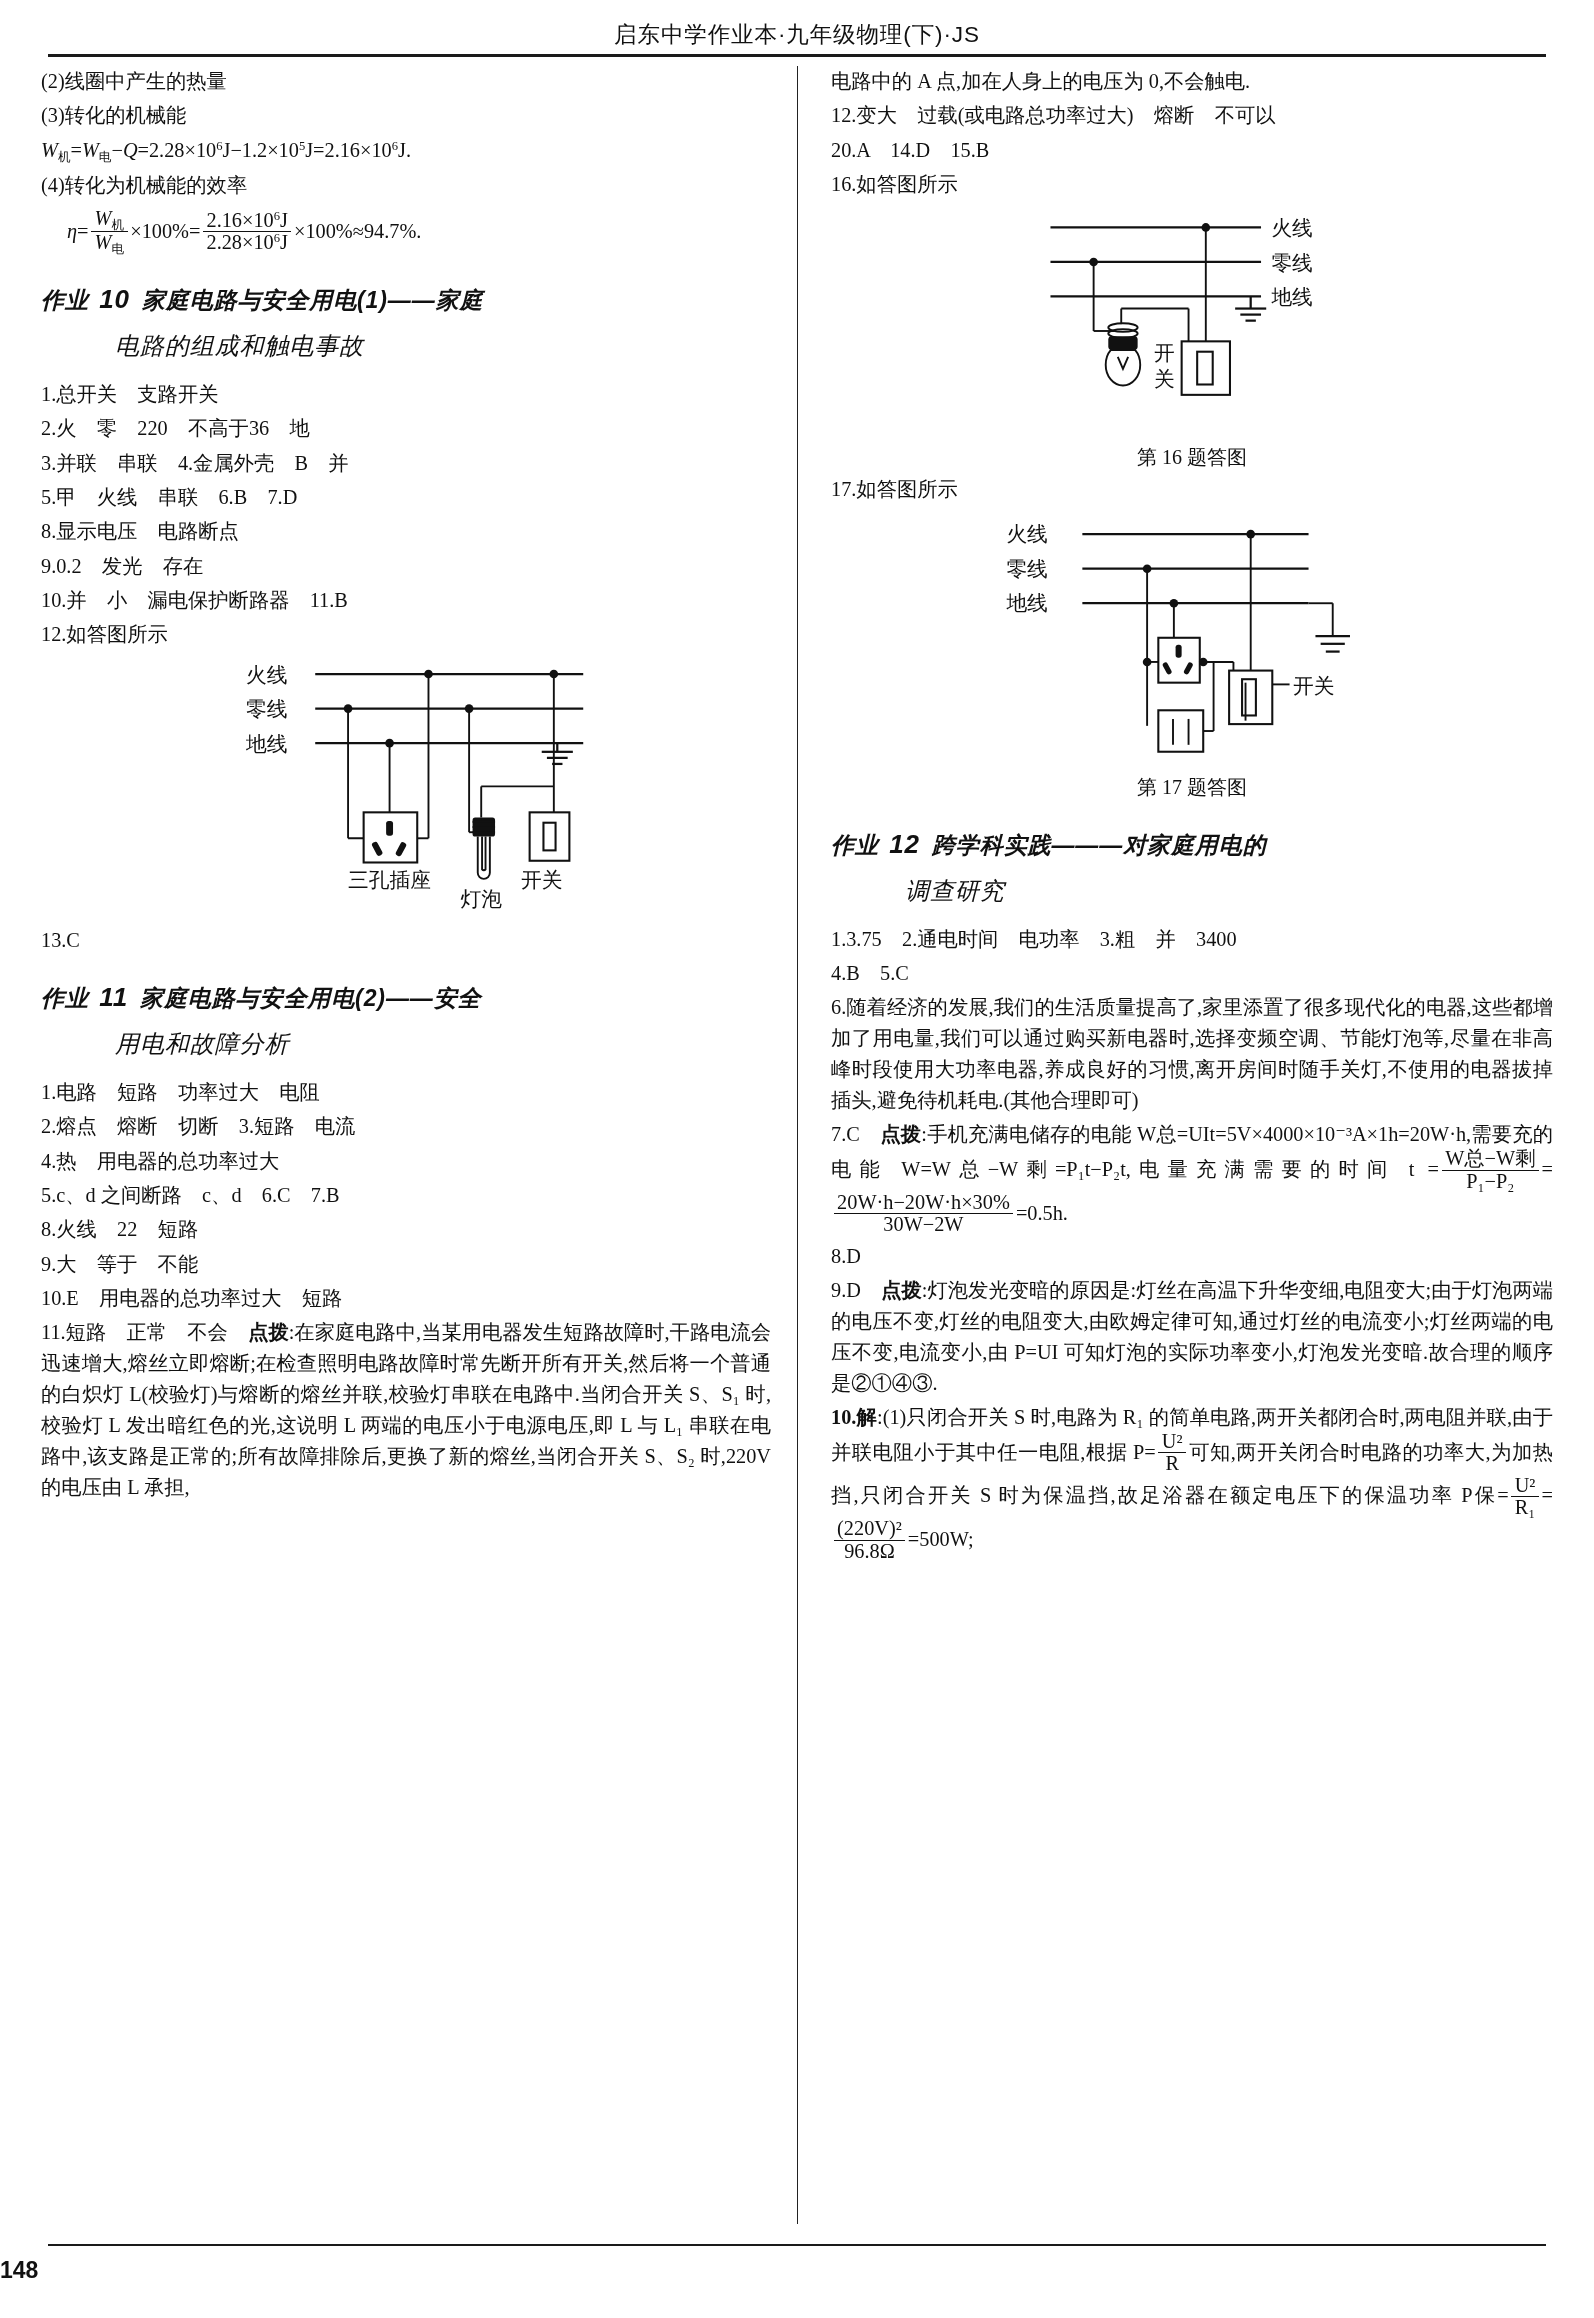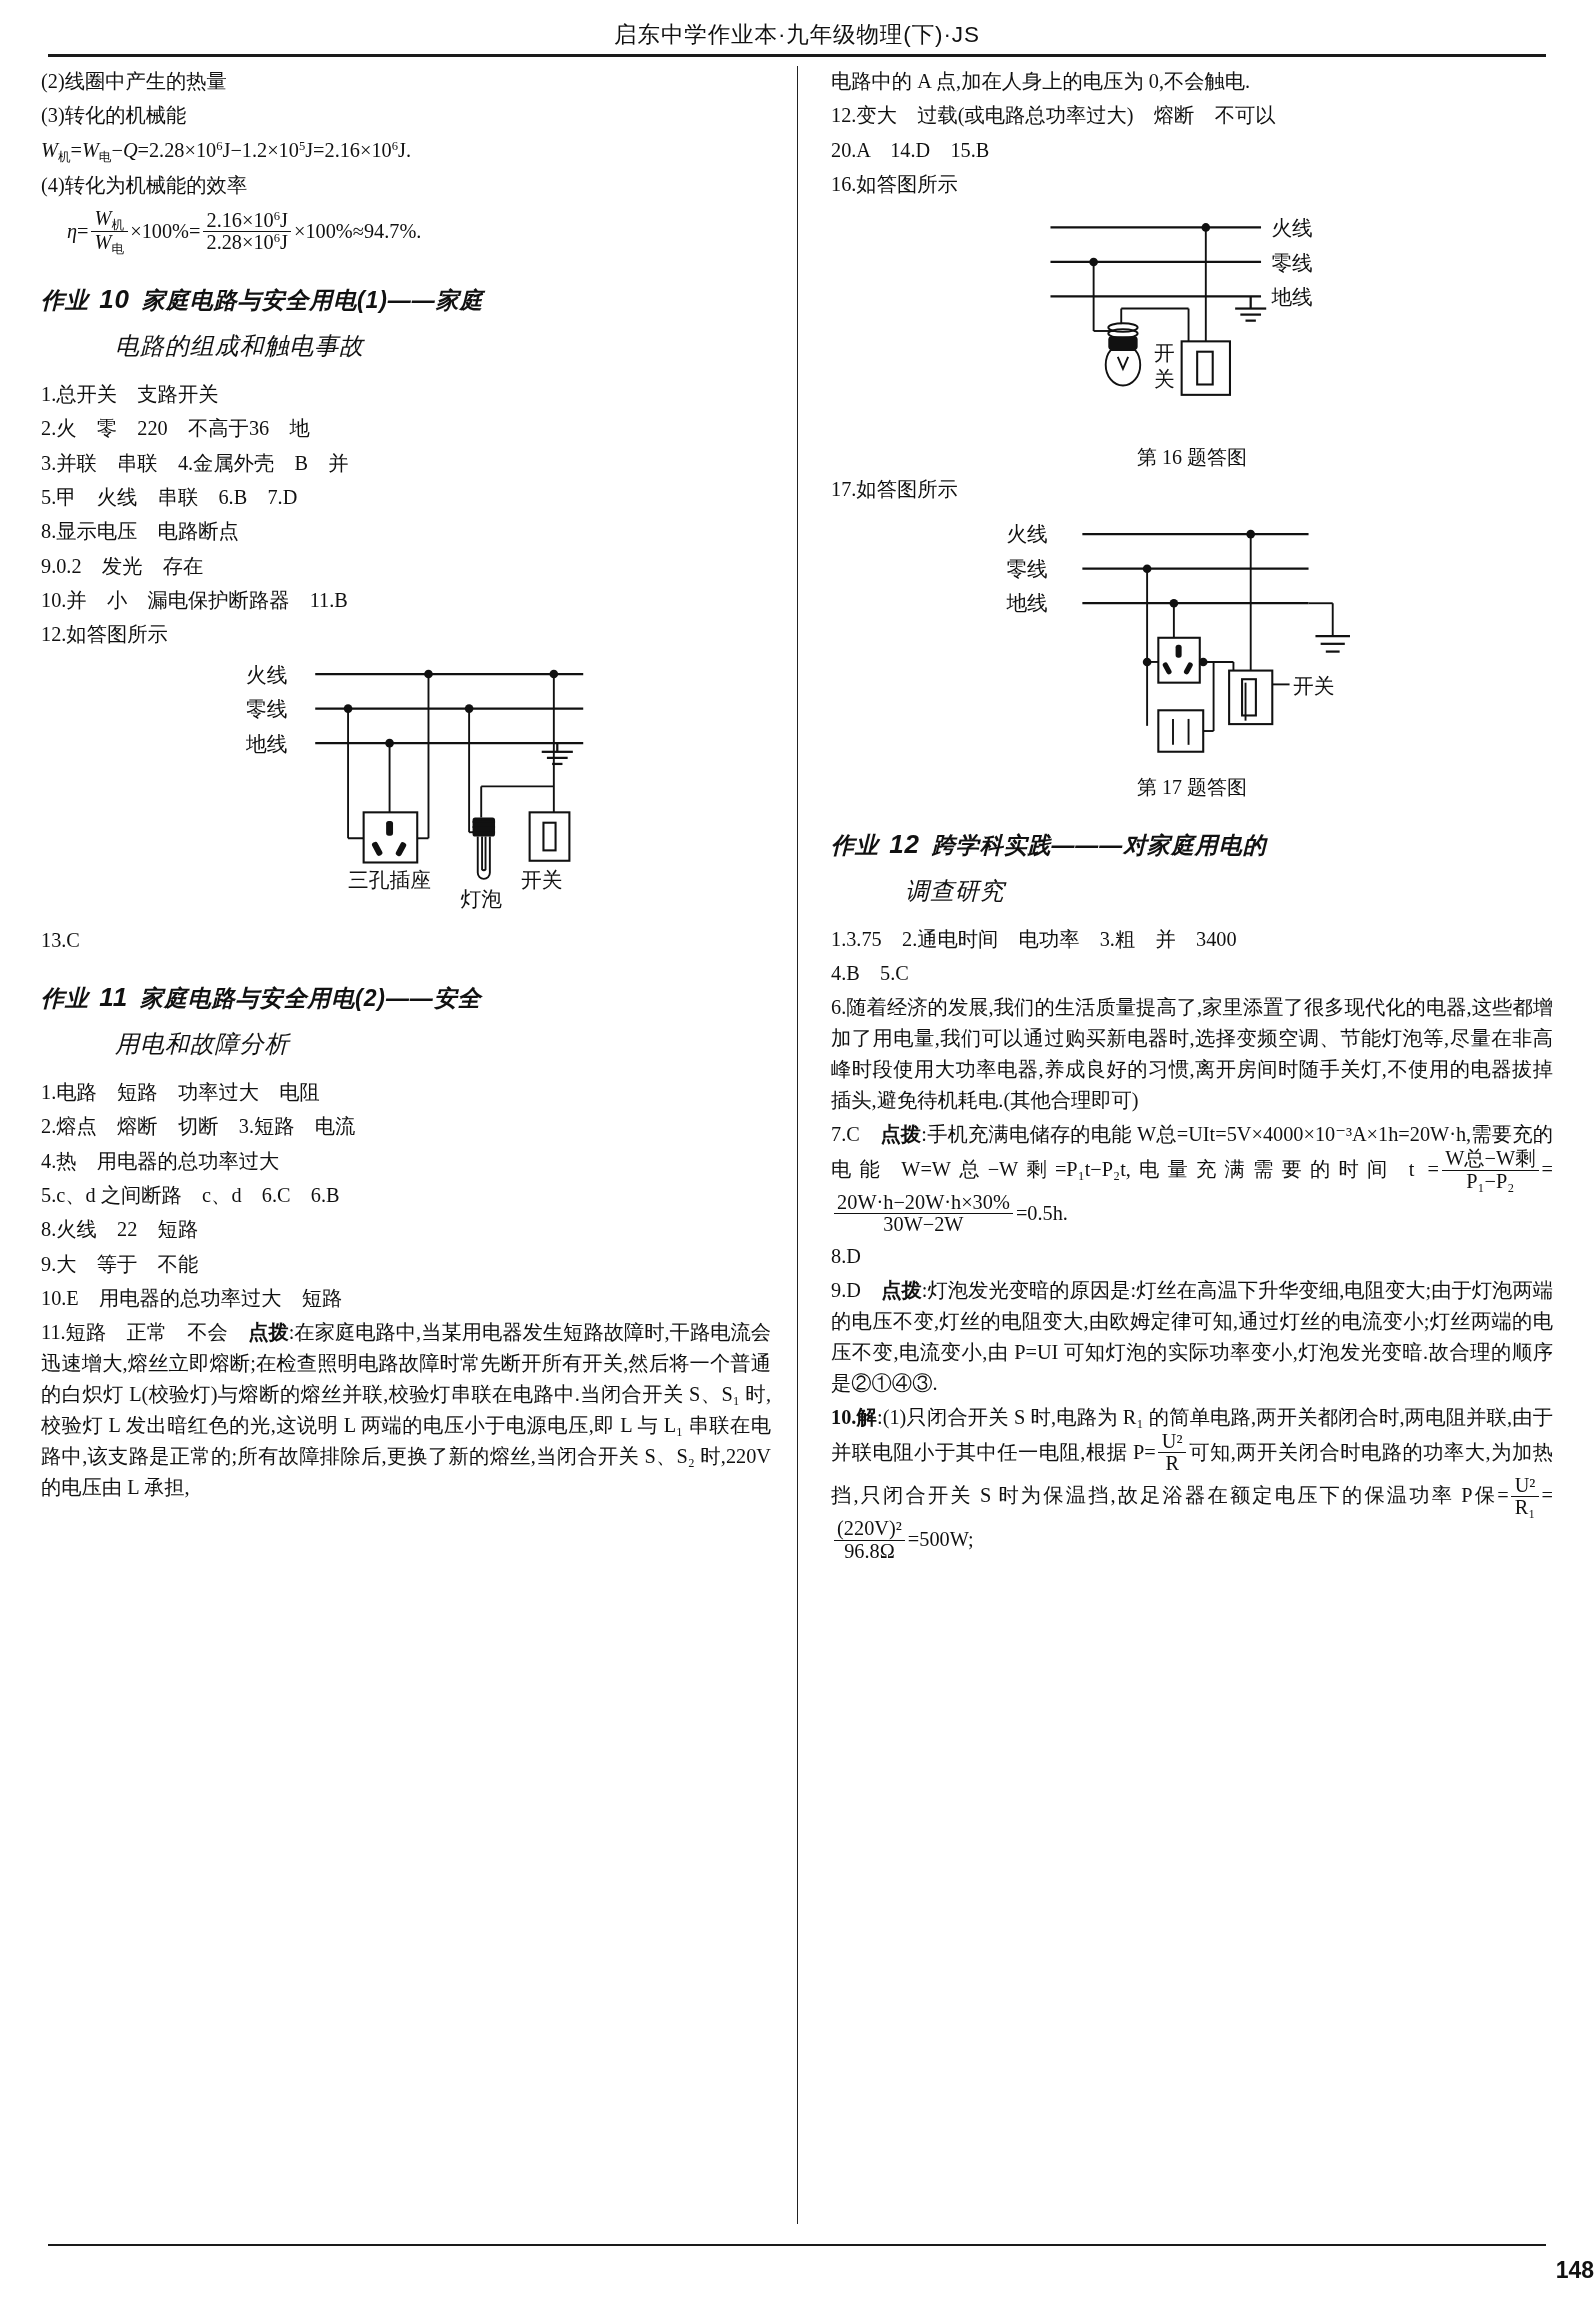--- a/index.html
+++ b/index.html
@@ -77,21 +77,21 @@
   svg{display:block;margin:0 auto;}
   .wire{stroke:#111;stroke-width:2.6;fill:none;}
   .wire-thin{stroke:#111;stroke-width:2.2;fill:none;}
   .dot{fill:#111;}
   .box{stroke:#111;stroke-width:2.4;fill:#fff;}
   .blk{fill:#111;}
   .lbl{font-family:"Liberation Sans","DejaVu Sans",sans-serif;font-size:24px;fill:#111;}
   
   .footer{
     position:absolute;bottom:35px;left:0;right:0;
-    text-align:right;
+    text-align:left;
   }
   .pagenum{font-size:23px;font-weight:bold;font-family:"Liberation Sans","DejaVu Sans",sans-serif;}
   .frule{position:absolute;bottom:73px;left:48px;right:48px;height:1.7px;background:#1a1a1a;}
 </style>
 </head>
 <body>
 
 <div class="page">
 
   <div class="runhead">启东中学作业本·九年级物理(下)·JS</div>
@@ -184,21 +184,21 @@
       <div class="ln">13.C</div>
 
       <div class="hw">
         <span>作业</span><span class="num">11</span><span>家庭电路与安全用电(2)——安全</span>
       </div>
       <div class="hw2">用电和故障分析</div>
 
       <div class="ln">1.电路　短路　功率过大　电阻</div>
       <div class="ln">2.熔点　熔断　切断　3.短路　电流</div>
       <div class="ln">4.热　用电器的总功率过大</div>
-      <div class="ln">5.c、d 之间断路　c、d　6.C　6.B</div>
+      <div class="ln">5.c、d 之间断路　c、d　6.C　7.B</div>
       <div class="ln">8.火线　22　短路</div>
       <div class="ln">9.大　等于　不能</div>
       <div class="ln">10.E　用电器的总功率过大　短路</div>
 
       <div class="para">
         <span>11.短路　正常　不会　</span><span class="bold">点拨</span><span>:在家庭电路中,当某用电器发生短路故障时,干路电流会迅速增大,熔丝立即熔断;在检查照明电路故障时常先断开所有开关,然后将一个普通的白炽灯 L(校验灯)与熔断的熔丝并联,校验灯串联在电路中.当闭合开关 S、S₁ 时,校验灯 L 发出暗红色的光,这说明 L 两端的电压小于电源电压,即 L 与 L₁ 串联在电路中,该支路是正常的;所有故障排除后,更换了新的熔丝,当闭合开关 S、S₂ 时,220V 的电压由 L 承担,</span>
       </div>
 
     </div>
 

